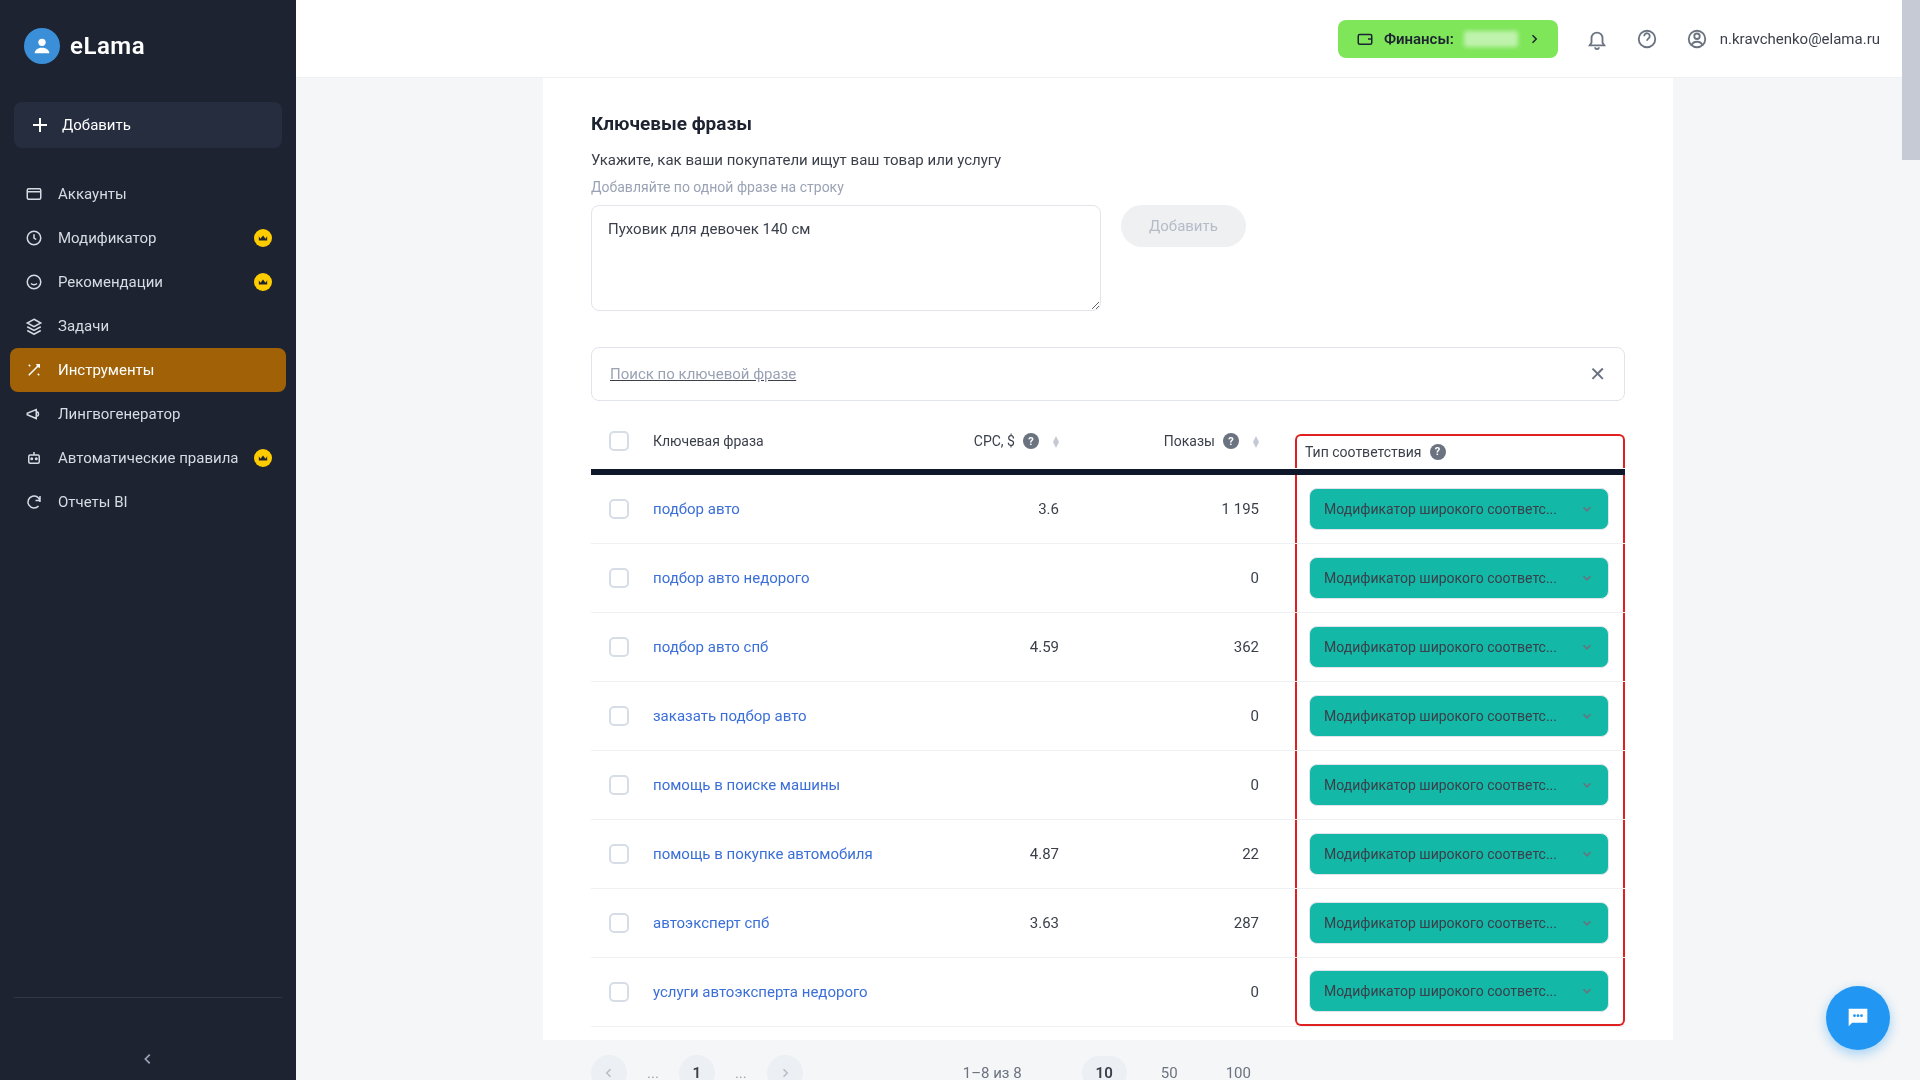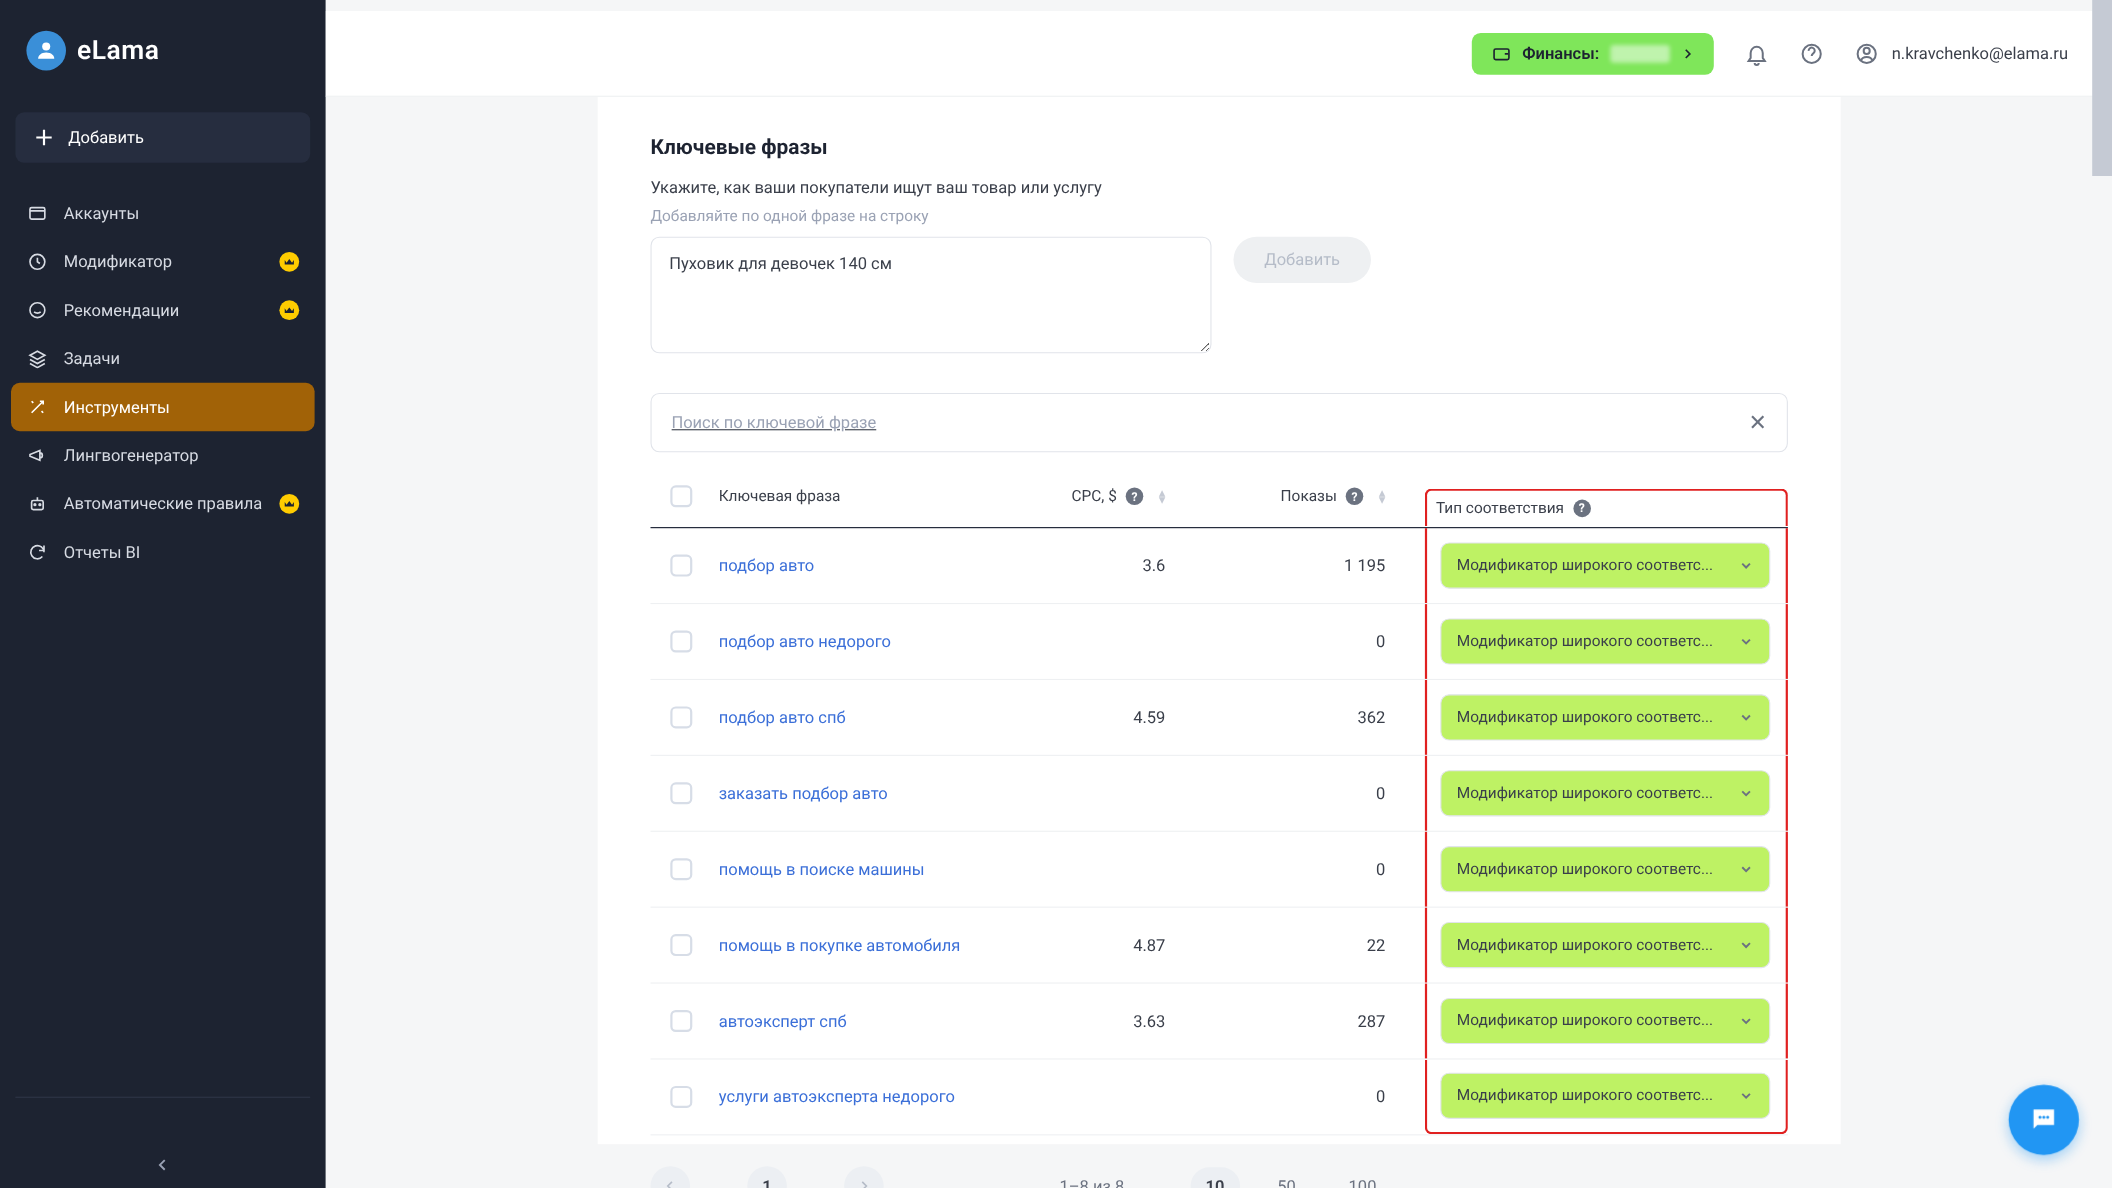--- a/index.html
+++ b/index.html
@@ -14,21 +14,21 @@
 .nav-list { list-style: none; padding: 0 10px; }
 .nav-item { display: flex; align-items: center; gap: 14px; padding: 12px 14px; border-radius: 8px; cursor: pointer; font-size: 15px; color: #d7dbe3; position: relative; }
 .nav-item.active { background: #a16207; color: #fff; }
 .nav-item .badge { position: absolute; right: 14px; width: 18px; height: 18px; background: #ffcc00; border-radius: 50%; display: flex; align-items: center; justify-content: center; }
 .nav-item .badge svg { width: 10px; height: 10px; }
 .nav-icon { width: 20px; height: 20px; display: flex; align-items: center; justify-content: center; flex-shrink: 0; }
 .sidebar-footer { margin-top: auto; padding: 20px; border-top: 1px solid #2f3648; margin-left: 14px; margin-right: 14px; }
 .collapse-btn { display: flex; justify-content: center; padding: 14px 0; cursor: pointer; color: #9aa2b4; }
 
 
-.main { flex: 1; display: flex; flex-direction: column; overflow: hidden; margin-top: 10px; }
+.main { flex: 1; display: flex; flex-direction: column; overflow: hidden; }
 .topbar { height: 78px; background: #fff; display: flex; align-items: center; justify-content: flex-end; padding: 0 40px; gap: 28px; border-bottom: 1px solid #eef0f2; }
 .finance-pill { background: #7fe65a; border-radius: 8px; padding: 10px 18px; display: flex; align-items: center; gap: 10px; font-size: 15px; font-weight: 600; color: #1d2331; }
 .finance-mask { width: 54px; height: 16px; background: rgba(255,255,255,0.5); border-radius: 3px; filter: blur(2px); }
 .topbar-icon { width: 22px; height: 22px; color: #6b7280; cursor: pointer; }
 .user-block { display: flex; align-items: center; gap: 12px; font-size: 15px; color: #3a3f4a; }
 
 
 .content { flex: 1; overflow: auto; padding: 0 0 40px; display: flex; justify-content: center; }
 .panel { background: #fff; width: 1130px; margin-top: 0; padding: 34px 48px; }
 .section-title { font-size: 19px; font-weight: 700; color: #1d2331; margin-bottom: 16px; }
@@ -37,34 +37,34 @@
 .input-row { display: flex; gap: 20px; align-items: flex-start; margin-bottom: 36px; }
 .textarea { width: 510px; height: 106px; border: 1px solid #e1e4ea; border-radius: 8px; padding: 14px 16px; font-size: 15px; resize: both; font-family: inherit; color: #3a3f4a; }
 .add-kw-btn { padding: 12px 28px; background: #eef0f2; border: none; border-radius: 24px; color: #b5bcc8; font-size: 15px; cursor: not-allowed; }
 .search-box { width: 100%; border: 1px solid #e1e4ea; border-radius: 8px; padding: 14px 18px; font-size: 15px; display: flex; align-items: center; margin-bottom: 30px; }
 .search-box input { border: none; outline: none; flex: 1; font-size: 15px; color: #3a3f4a; text-decoration: underline; }
 .search-box input::placeholder { color: #9aa2b4; }
 .clear-icon { color: #6b7280; cursor: pointer; font-size: 20px; }
 
 
 .table { width: 100%; }
-.thead { display: flex; align-items: center; padding: 0 0 18px; border-bottom: 1px solid #0f172a; font-size: 14px; color: #3a3f4a; }
+.thead { display: flex; align-items: center; padding: 0 0 18px; border-bottom: 6px solid #0f172a; font-size: 14px; color: #3a3f4a; }
 .col-check { width: 56px; display: flex; justify-content: center; }
 .col-keyword { flex: 1; padding-left: 6px; }
 .col-cpc { width: 170px; display: flex; align-items: center; justify-content: flex-end; gap: 8px; }
 .col-impressions { width: 200px; text-align: right; display: flex; align-items: center; justify-content: flex-end; gap: 8px; margin-right: 36px; }
 .col-match { width: 330px; display: flex; align-items: center; gap: 8px; }
 .help-icon { width: 16px; height: 16px; background: #6b7280; border-radius: 50%; color: #fff; display: inline-flex; align-items: center; justify-content: center; font-size: 11px; font-weight: bold; }
 .sort-icon { color: #c5cad4; font-size: 12px; display: flex; flex-direction: column; line-height: 6px; margin-left: 6px; }
 .checkbox { width: 20px; height: 20px; border: 2px solid #d7dde7; border-radius: 5px; background: #fff; }
 .trow { display: flex; align-items: center; padding: 22px 0; border-bottom: 1px solid #eef0f2; font-size: 15px; }
 .keyword-link { color: #3b6fd8; cursor: pointer; }
 .cpc-val { width: 170px; text-align: right; color: #3a3f4a; }
 .imp-val { width: 200px; text-align: right; color: #3a3f4a; margin-right: 36px; }
-.match-select { width: 300px; border: 1px solid #e1e4ea; border-radius: 8px; padding: 12px 14px; display: flex; align-items: center; justify-content: space-between; font-size: 14px; color: #3a3f4a; cursor: pointer; background: #bef264; }
+.match-select { width: 300px; border: 1px solid #e1e4ea; border-radius: 8px; padding: 12px 14px; display: flex; align-items: center; justify-content: space-between; font-size: 14px; color: #3a3f4a; cursor: pointer; background: #14b8a6; }
 .match-select-text { white-space: nowrap; overflow: hidden; text-overflow: ellipsis; flex: 1; }
 .match-col-wrap { width: 330px; }
 
 
 .pagination { display: flex; align-items: center; gap: 20px; padding-top: 28px; font-size: 15px; color: #6b7280; }
 .page-btn { width: 36px; height: 36px; border-radius: 50%; background: #eceff3; display: flex; align-items: center; justify-content: center; color: #b5bcc8; cursor: pointer; }
 .page-num { width: 36px; height: 36px; border-radius: 50%; display: flex; align-items: center; justify-content: center; cursor: pointer; }
 .page-num.active { background: #eceff3; color: #3a3f4a; font-weight: 600; }
 .page-dots { color: #9aa2b4; }
 .page-info { margin-left: 140px; color: #6b7280; }

